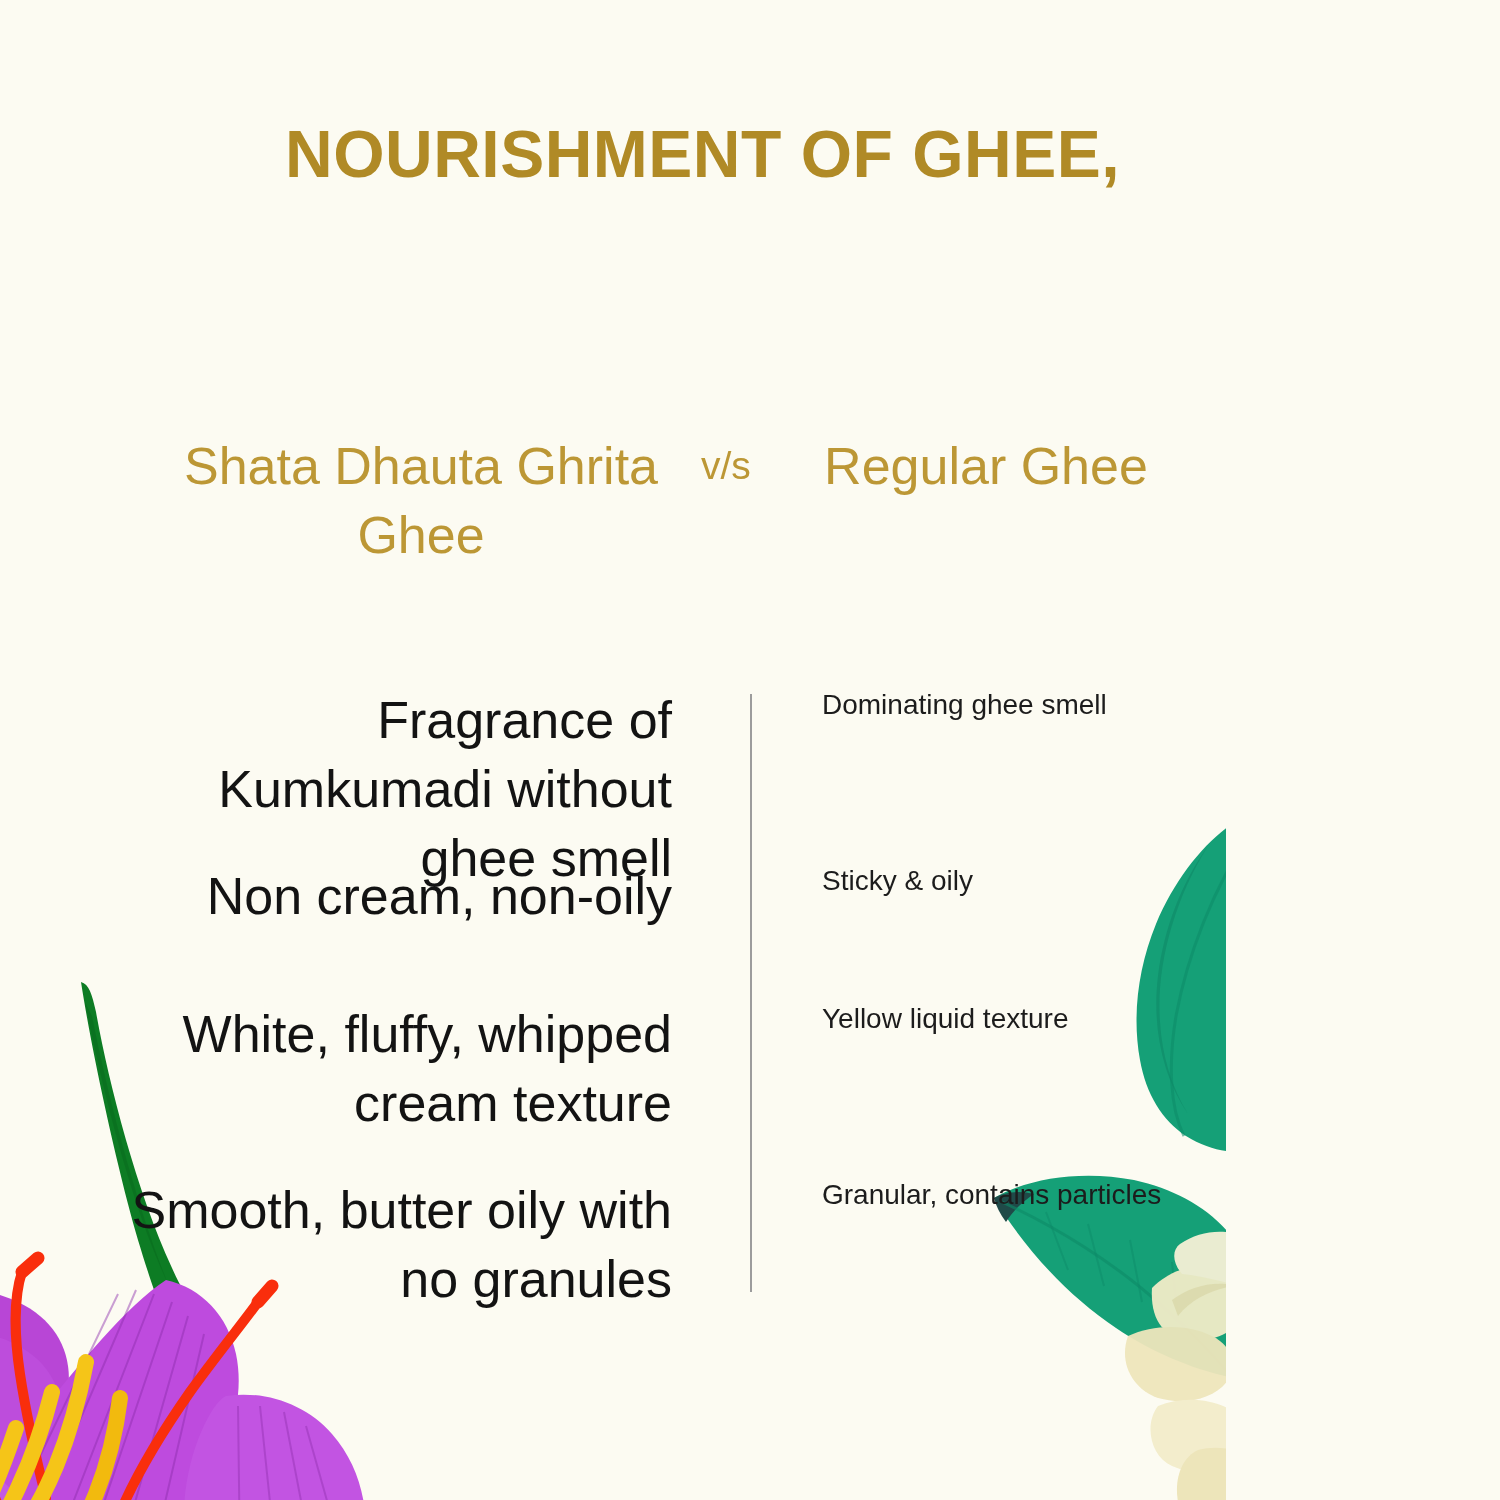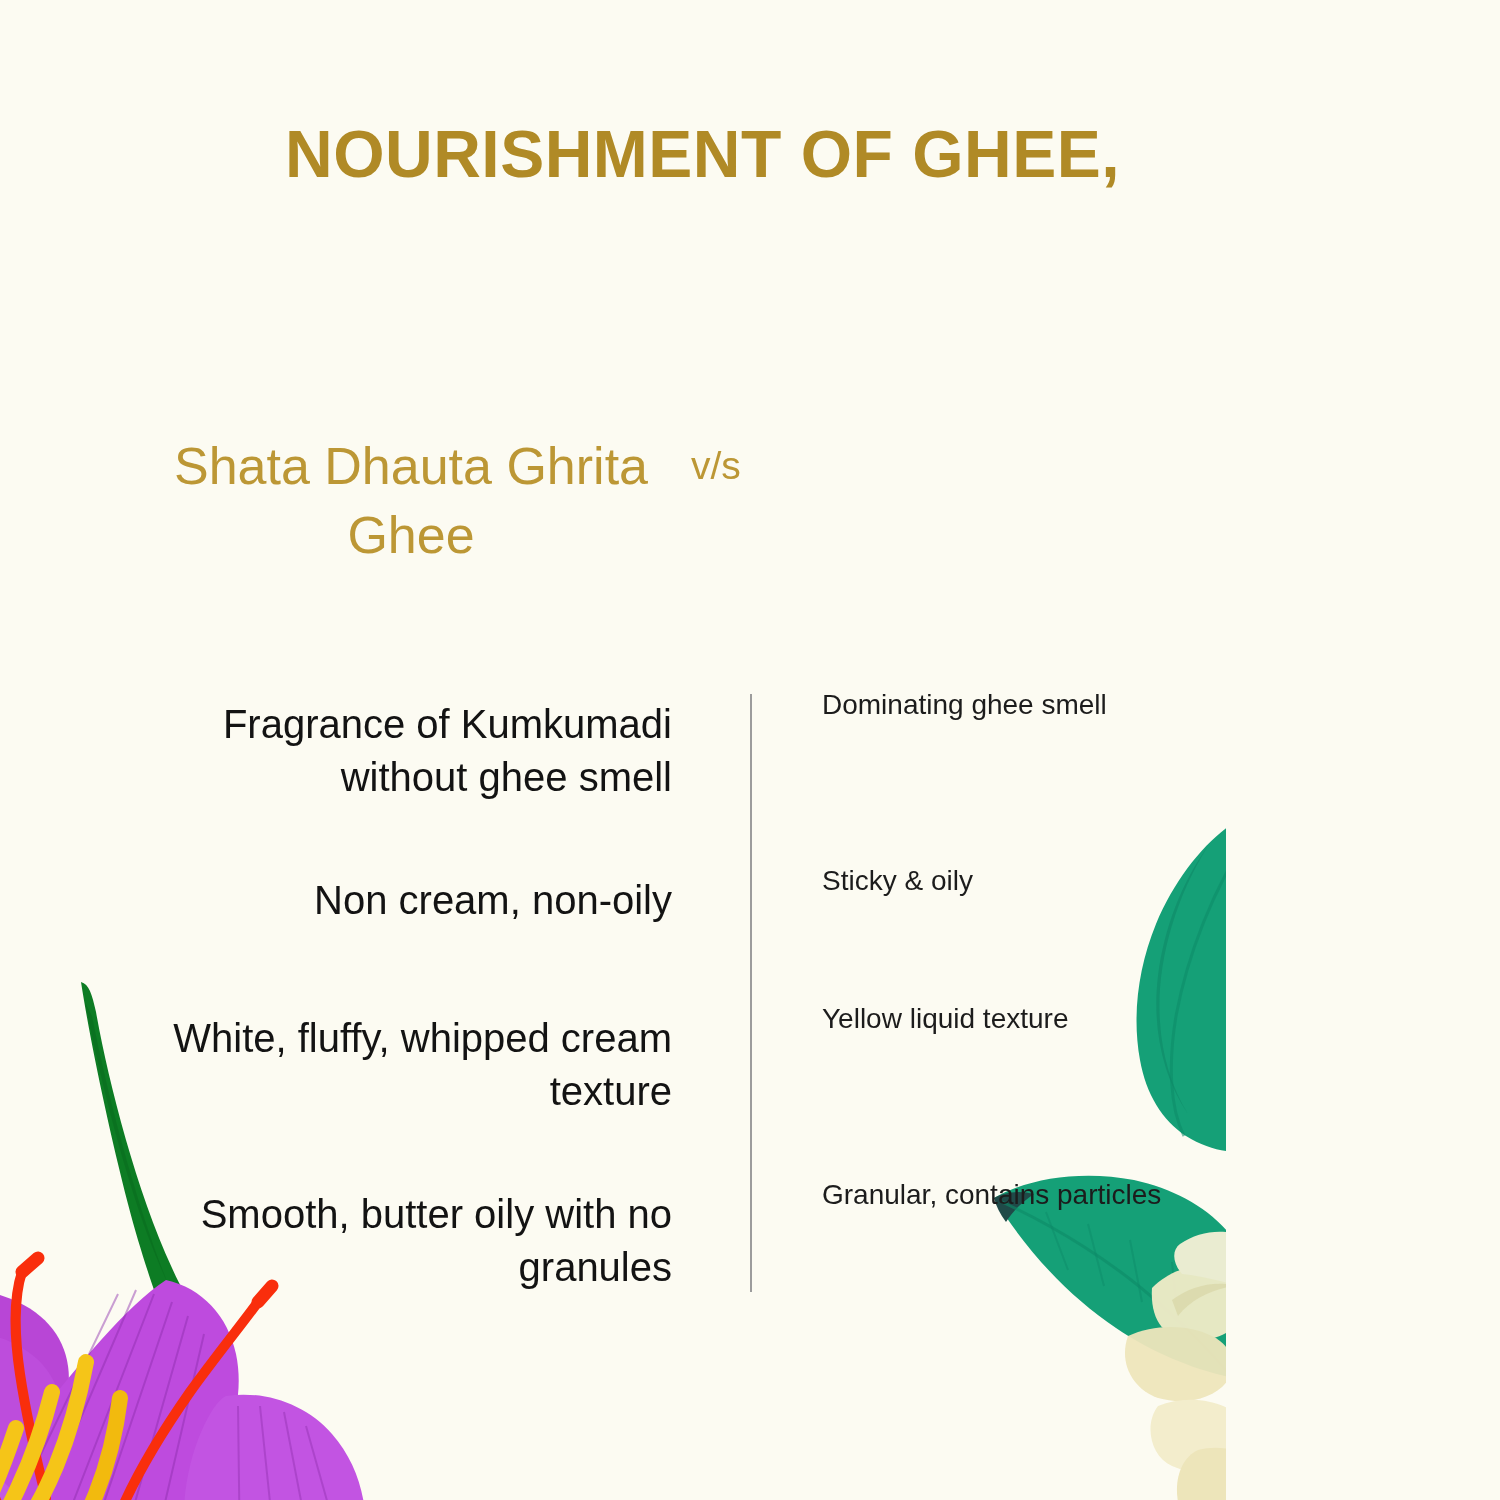--- a/index.html
+++ b/index.html
@@ -56,21 +56,21 @@
     letter-spacing: 0.5px;
     line-height: 1.12;
     color: #B08A26;
     text-transform: uppercase;
     white-space: nowrap;
   }
 
   
   #headers {
     position: absolute;
-    left: 146px;
+    left: 156px;
     top: 432px;
     width: 1060px;
     height: 160px;
     z-index: 3;
   }
   .hdr {
     position: absolute;
     color: #BC9735;
     font-family: "Liberation Sans", sans-serif;
     font-weight: 400;
@@ -124,22 +124,21 @@
     position: absolute;
     color: #131313;
     font-family: "Liberation Sans", sans-serif;
     font-weight: 300;
     line-height: 1.33;
   }
   .cell-left {
     left: 120px;
     width: 552px;
     text-align: right;
-    font-size: 40px;
-    margin-top: 12px;
+    font-size: 52px;
   }
   .cell-right {
     left: 822px;
     width: 400px;
     text-align: left;
     font-size: 28px;
     color: #1C1C1C;
   }
   .row-0 { top: 14px; }
   .row-1 { top: 190px; }
@@ -244,20 +243,21 @@
     </g>
   </svg>
 
   <div id="title-block">
     <div class="title-line">NOURISHMENT OF GHEE,</div>
   </div>
 
   <div id="headers">
     <div id="hdr-left" class="hdr">Shata Dhauta Ghrita Ghee</div>
     <div id="hdr-vs" class="hdr">v/s</div>
+    <div id="hdr-right" class="hdr">Regular Ghee</div>
   </div>
 
   <div id="compare">
 
     <div id="divider"></div>
 
     <div class="row row-0">
       <div class="cell cell-left">Fragrance of Kumkumadi without ghee smell</div>
       <div class="cell cell-right">Dominating ghee smell</div>
     </div>

